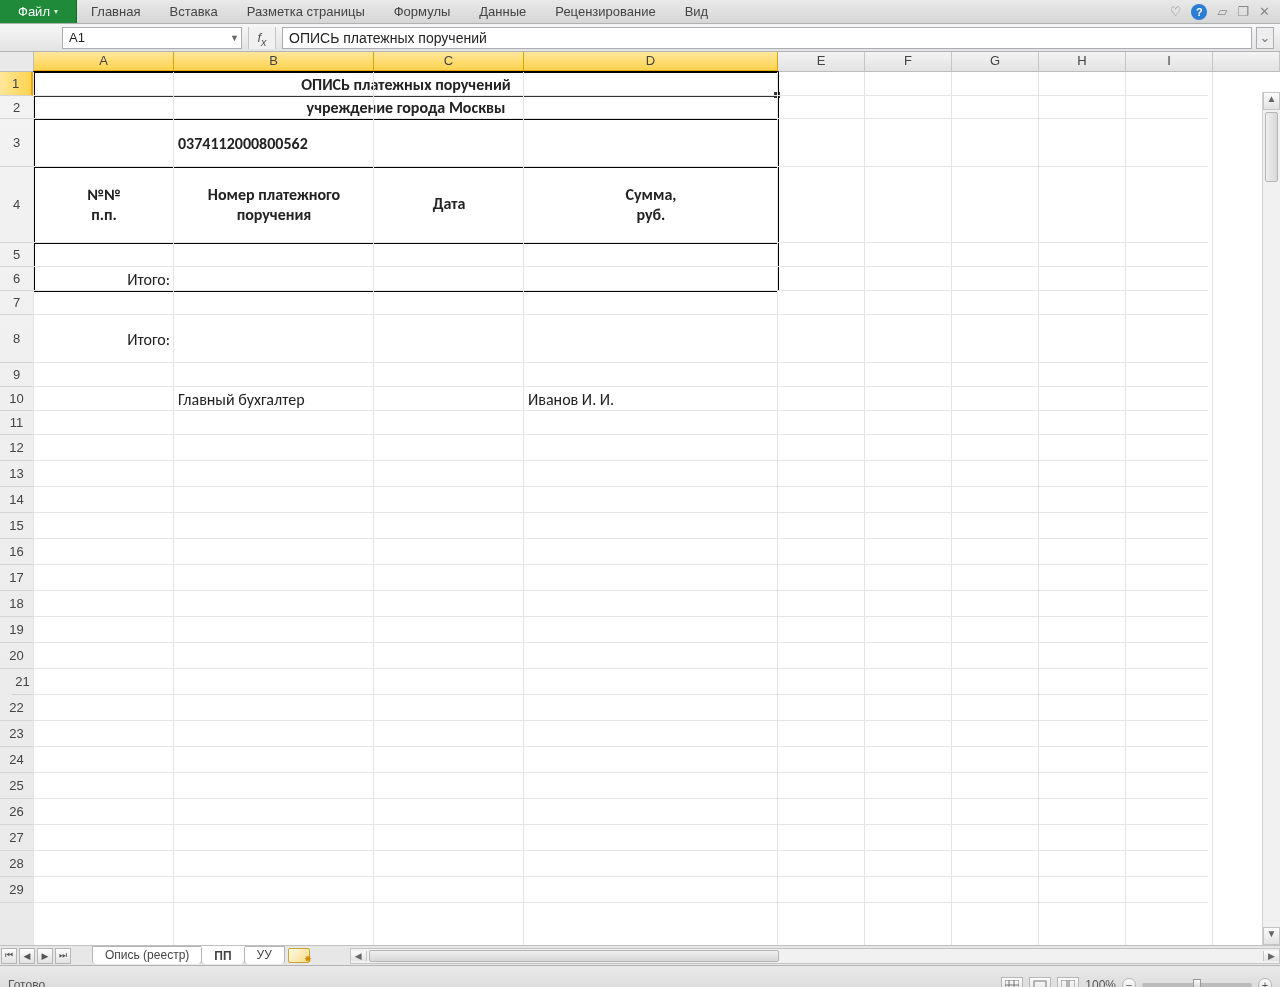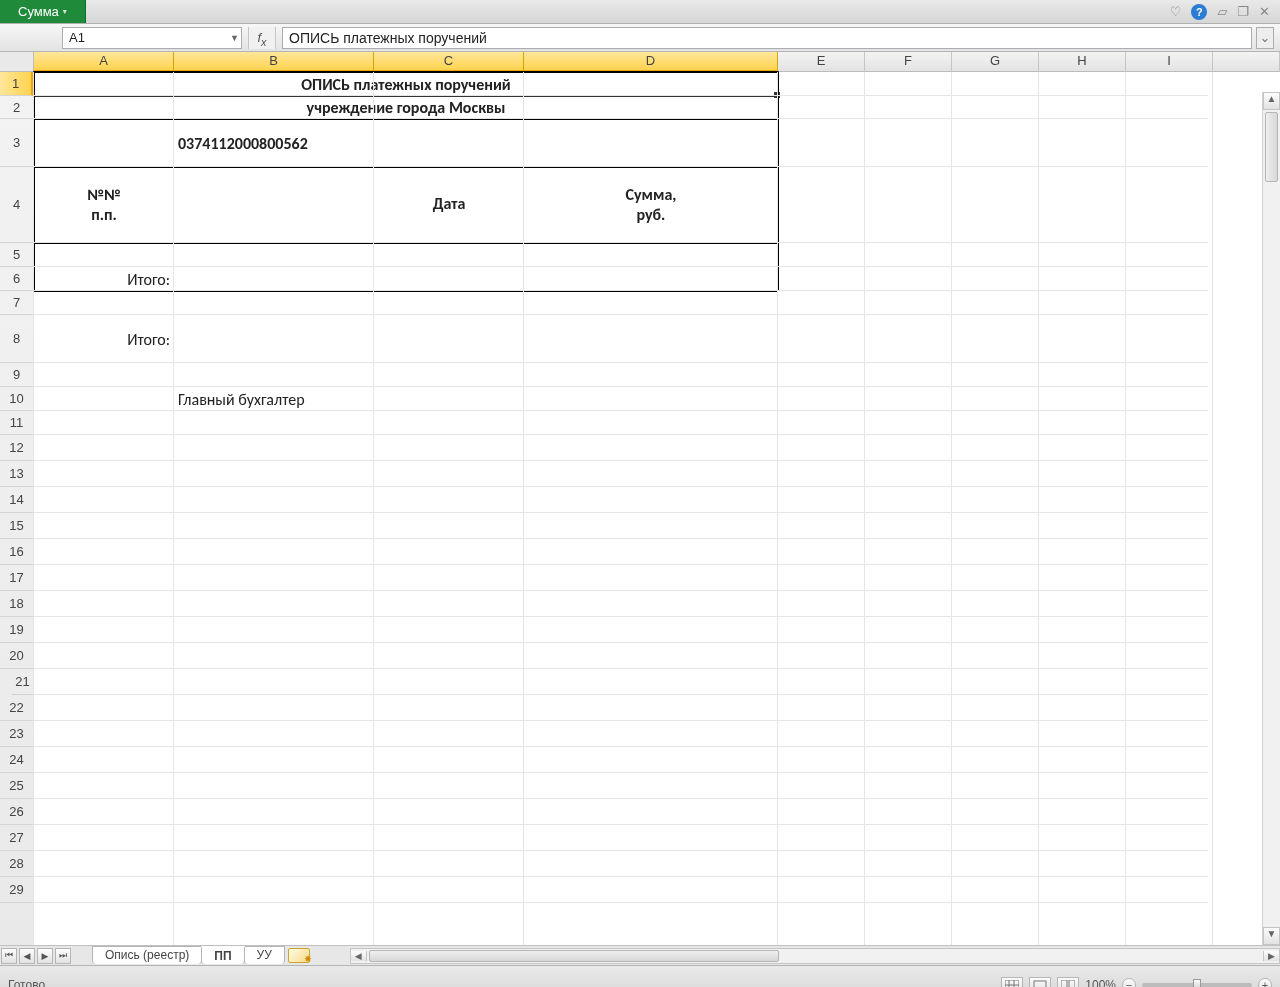--- a/index.html
+++ b/index.html
@@ -161,21 +161,30 @@
   .zoom-end { width:14px; height:14px; border:1px solid #b5b5b5; border-radius:50%; font-size:11px; line-height:12px; text-align:center; background:linear-gradient(#fcfcfc,#e2e2e2);}
   
   .grid-top { display:flex;}
   .grid-body { display:flex; flex:1; position:relative;}
   
 </style>
 </head>
 <body>
 
 <div class="ribbon-tabs">
-  <div class="file-tab">Сумма</div>
+  <div class="file-tab">Файл</div>
+  <div id="rtabs" style="display: flex;">
+      <div class="rtab">Главная</div>
+      <div class="rtab">Вставка</div>
+      <div class="rtab">Разметка страницы</div>
+      <div class="rtab">Формулы</div>
+      <div class="rtab">Данные</div>
+      <div class="rtab">Рецензирование</div>
+      <div class="rtab">Вид</div>
+    </div>
   <div class="ribbon-right">
     <span class="win-icon">♡</span>
     <span class="circle-help">?</span>
     <span class="win-icon">▱</span>
     <span class="win-icon">❐</span>
     <span class="win-icon">✕</span>
   </div>
 </div>
 
 <div class="formula-bar">
@@ -240,26 +249,29 @@
         <div class="rh" style="height: 26px;">28</div>
         <div class="rh" style="height: 26px;">29</div>
       </div>
     <div class="cells" id="cells">
       <div class="data-layer" id="datalayer">
           <div class="cell-text" style="left: 0px; top: 0px; width: 744px; height: 24px; font-weight: bold; justify-content: center; text-align: center;">ОПИСЬ платежных поручений</div>
           <div class="cell-text" style="left: 0px; top: 24px; width: 744px; height: 23px; font-weight: bold; justify-content: center; text-align: center;">учреждение города Москвы</div>
           <div class="cell-text" style="left: 140px; top: 47px; width: 200px; height: 48px; font-weight: bold;">0374112000800562</div>
           <div class="cell-text" style="left: 0px; top: 95px; width: 140px; height: 76px; font-weight: bold; justify-content: center; text-align: center; white-space: pre-line; line-height: 1.25;">№№
 п.п.</div>
+          <div class="cell-text" style="left: 140px; top: 95px; width: 200px; height: 76px; font-weight: bold; justify-content: center; text-align: center; white-space: pre-line; line-height: 1.25;">Номер платежного
+поручения</div>
           <div class="cell-text" style="left: 340px; top: 95px; width: 150px; height: 72px; font-weight: bold; justify-content: center; text-align: center;">Дата</div>
           <div class="cell-text" style="left: 490px; top: 95px; width: 254px; height: 76px; font-weight: bold; justify-content: center; text-align: center; white-space: pre-line; line-height: 1.25;">Сумма,
 руб.</div>
           <div class="cell-text" style="left: 0px; top: 195px; width: 140px; height: 24px; justify-content: flex-end;">Итого:</div>
           <div class="cell-text" style="left: 0px; top: 243px; width: 140px; height: 48px; justify-content: flex-end;">Итого:</div>
           <div class="cell-text" style="left: 140px; top: 315px; width: 200px; height: 24px;">Главный бухгалтер</div>
+          <div class="cell-text" style="left: 490px; top: 315px; width: 254px; height: 24px;">Иванов И. И.</div>
           <div style="position: absolute; left: -1px; top: -1px; width: 746px; height: 26px; border: 2px solid rgb(51, 51, 51); pointer-events: none;">
             <div style="position: absolute; width: 6px; height: 6px; background: rgb(51, 51, 51); right: -3px; bottom: -3px;"></div>
           </div>
         </div>
       <div id="borders">
           <div class="bline" style="left: 0px; top: -1px; width: 744px; height: 2px;"></div>
           <div class="bline" style="left: 0px; top: 23px; width: 744px; height: 1px;"></div>
           <div class="bline" style="left: 0px; top: 46px; width: 744px; height: 2px;"></div>
           <div class="bline" style="left: 0px; top: 94px; width: 744px; height: 2px;"></div>
           <div class="bline" style="left: 0px; top: 170px; width: 744px; height: 2px;"></div>

